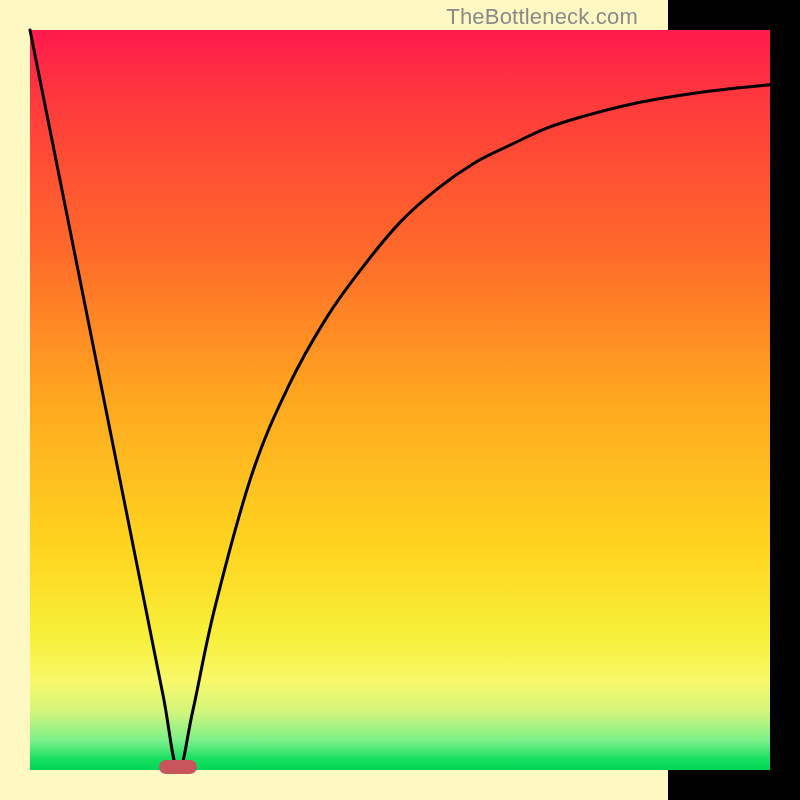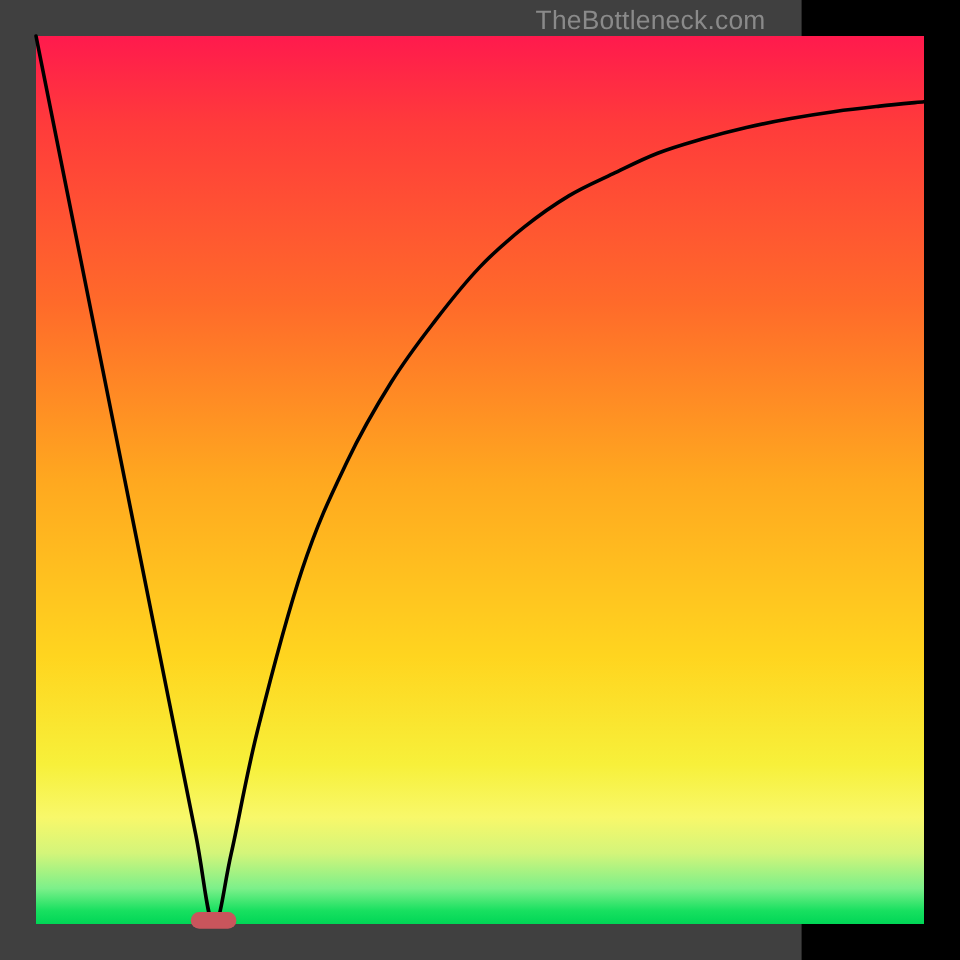--- a/index.html
+++ b/index.html
@@ -8,21 +8,21 @@
     width: 800px;
     height: 800px;
     background: #000;
     overflow: hidden;
     font-family: Arial, Helvetica, sans-serif;
   }
   .frame {
     position: relative;
     width: 668px;
     height: 800px;
-    background: #404040;
+    background: #fef9c3;
   }
   .plot-area {
     position: absolute;
     left: 30px;
     top: 30px;
     width: 740px;
     height: 740px;
     background: linear-gradient(to bottom,
       #ff1a4d 0%,
       #ff3b3b 10%,

